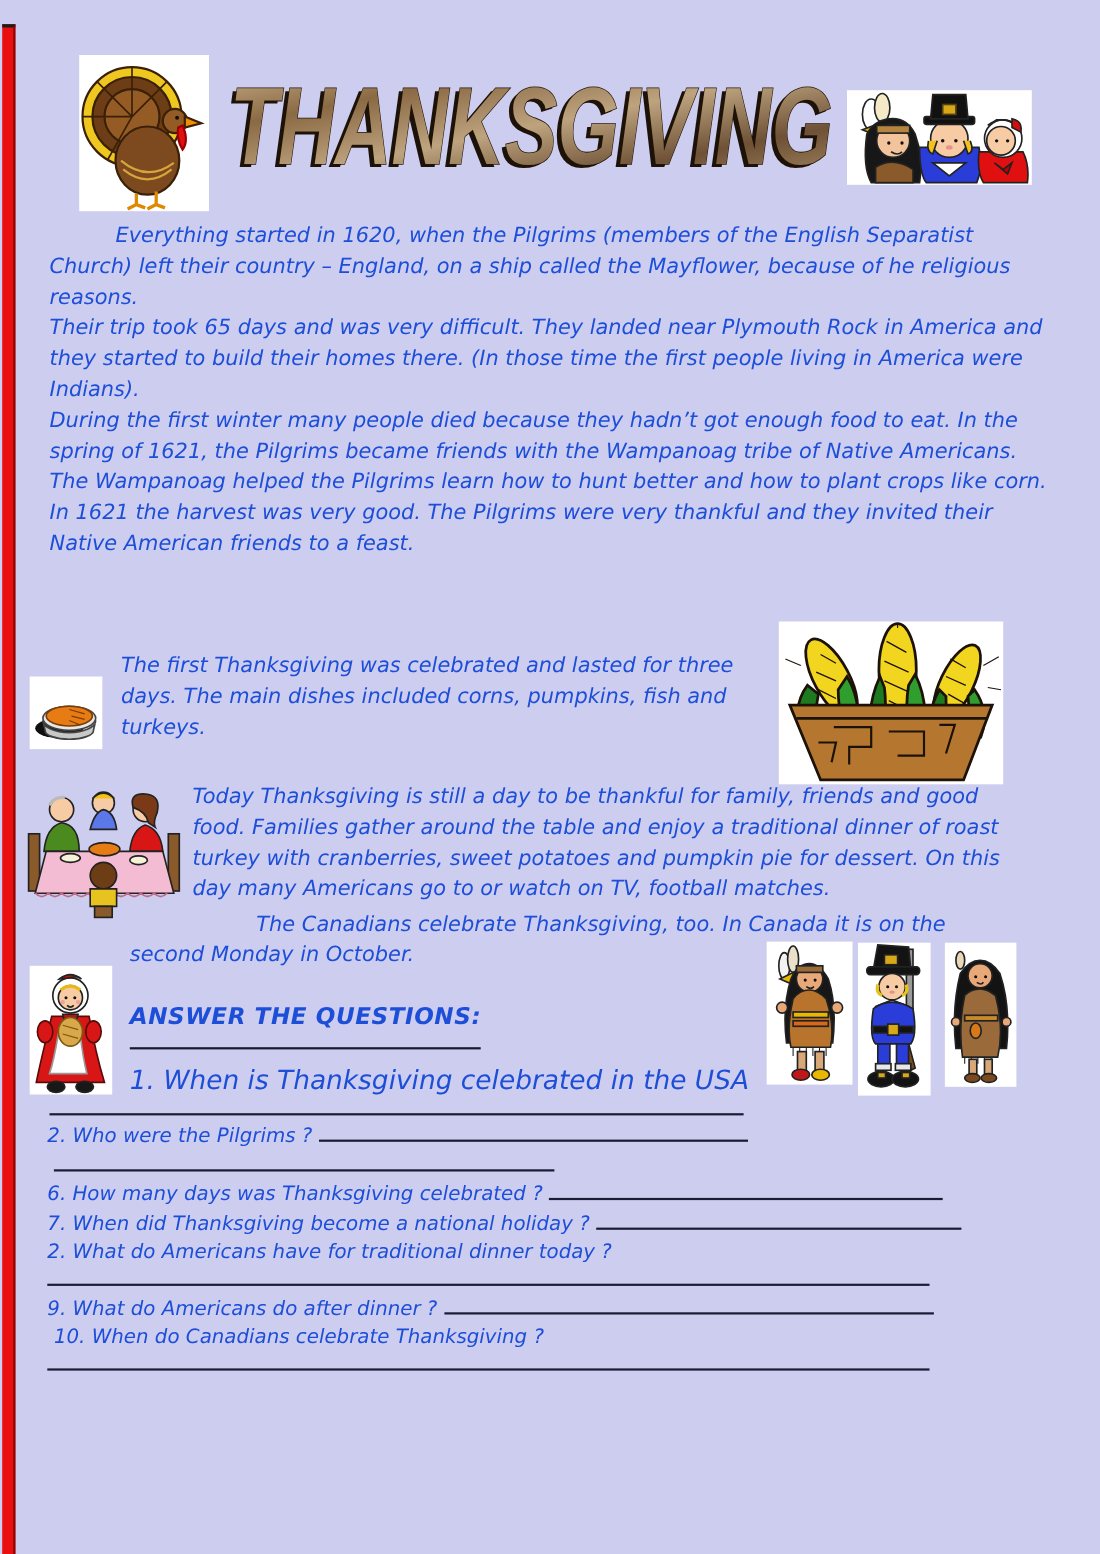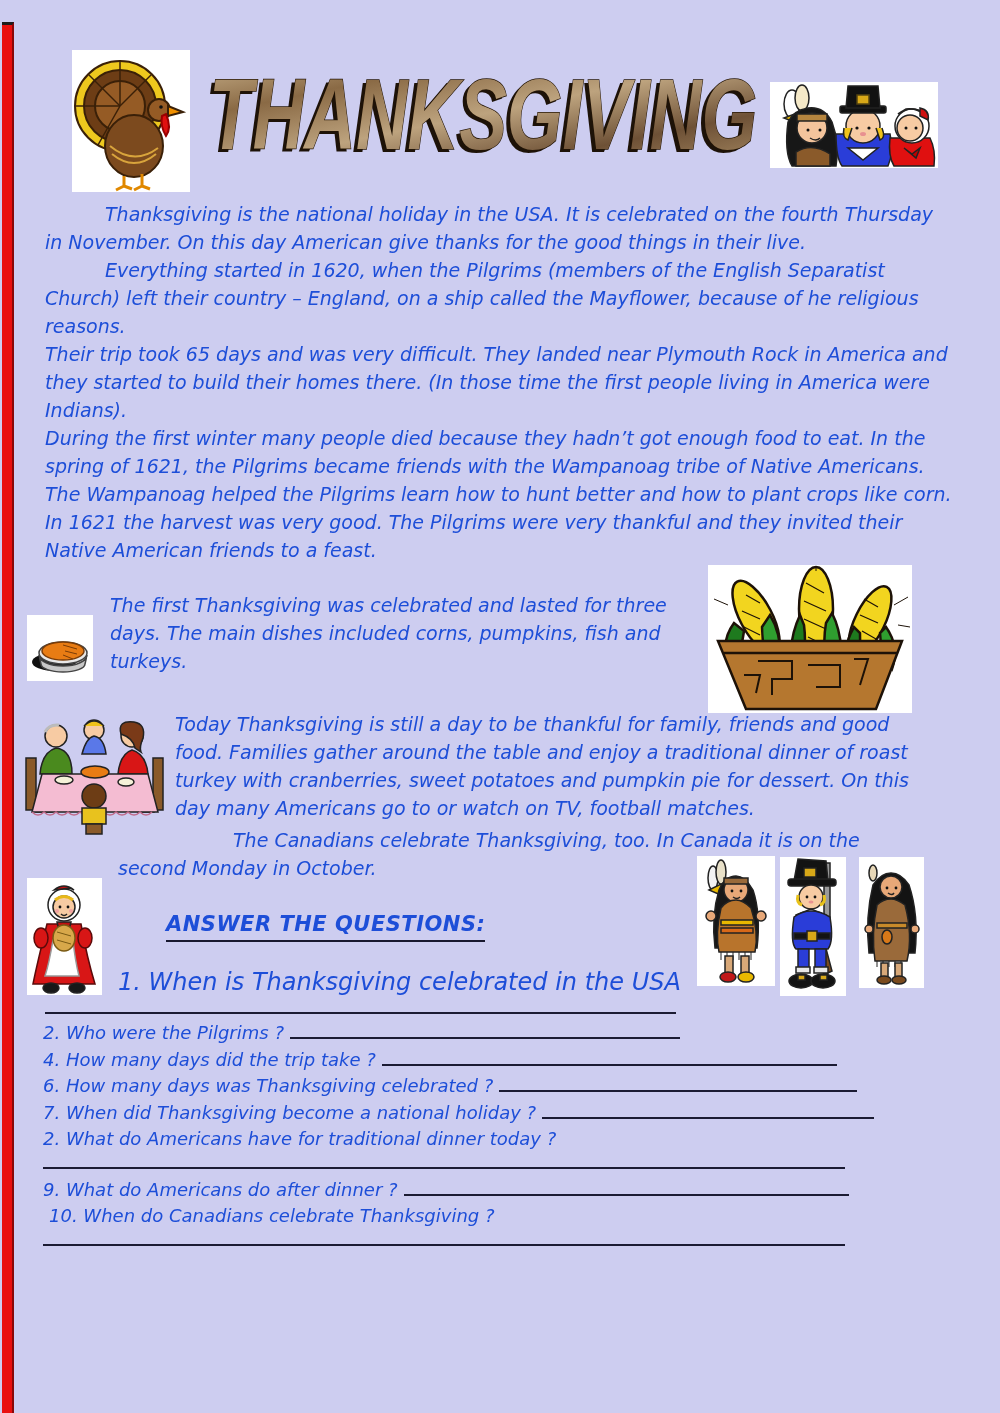--- a/index.html
+++ b/index.html
@@ -37,21 +37,21 @@
   .corn-box{left:708px; top:565px; width:204px; height:148px;}
   .family-box{left:22px; top:710px; width:145px; height:128px;}
   .pwoman-box{left:27px; top:878px; width:75px; height:117px;}
   .fig1-box{left:697px; top:856px; width:78px; height:130px;}
   .fig2-box{left:780px; top:857px; width:66px; height:139px;}
   .fig3-box{left:859px; top:857px; width:65px; height:131px;}
 
   .answer-heading{
     position:absolute; left:118px; top:912px;
     font-size:21px; font-weight:bold; letter-spacing:0.5px;
-    border-bottom:2px solid #18182f; padding-bottom:4px;margin-left:48px;
+    border-bottom:2px solid #18182f; padding-bottom:16px;
   }
   .q1{position:absolute; left:118px; top:968px; font-size:24px;}
   .q1line{position:absolute; left:45px; top:1012px; width:631px; height:0; border-bottom:2px solid #1b1b33;}
 
   .questions{position:absolute; left:43px; top:1020px; width:812px; font-size:18px;}
   .qrow{line-height:26.5px; white-space:nowrap;}
   .blank{display:inline-block; height:3px; border-bottom:2px solid #1b1b33; margin-left:6px; vertical-align:baseline;}
   .fullline{height:0; border-bottom:2px solid #1b1b33; width:802px; margin:14px 0 8px 0;}
   .pad-left{padding-left:6px;}
 </style>
@@ -139,21 +139,20 @@
         <path d="M128 32 Q140 22 154 32 Q148 26 136 27 Z" fill="#7a4a22"></path>
         <path d="M150 26 q10 2 8 12 l-8 -4 z" fill="#d01010"></path>
         <circle cx="136" cy="46" r="1.5" fill="#111" stroke="none"></circle>
         <circle cx="146" cy="46" r="1.5" fill="#111" stroke="none"></circle>
         <path d="M134 66 l8 6 l8 -6 l-4 10 z" fill="#c00000"></path>
       </g>
     </svg>
   </div>
 
   <div class="bodytext intro">
-    <p class="indent">Thanksgiving is the national holiday in the USA. It is celebrated on the fourth Thursday in November. On this day American give thanks for the good things in their live.</p>
     <p class="indent">Everything started in 1620, when the Pilgrims (members of the English Separatist Church) left their country – England, on a ship called the Mayflower, because of he religious reasons.</p>
     <p>Their trip took 65 days and was very difficult. They landed near Plymouth Rock in America and they started to build their homes there. (In those time the first people living in America were Indians).</p>
     <p>During the first winter many people died because they hadn’t got enough food to eat. In the spring of 1621, the Pilgrims became friends with the Wampanoag tribe of Native Americans. The Wampanoag helped the Pilgrims learn how to hunt better and how to plant crops like corn.</p>
     <p>In 1621 the harvest was very good. The Pilgrims were very thankful and they invited their Native American friends to a feast.</p>
   </div>
 
   <div class="imgbox pie-box">
     <svg viewBox="0 0 66 66">
       <ellipse cx="27" cy="47" rx="22" ry="9" fill="#101010"></ellipse>
       <g stroke="#444" stroke-width="1.5">
@@ -348,21 +347,21 @@
         <circle cx="56" cy="72" r="4" fill="#e8a878"></circle>
       </g>
     </svg>
   </div>
 
   <div class="questions">
     <div class="qrow">
       <span>2. Who were the Pilgrims ?</span><span class="blank" style="width:390px"></span>
     </div>
     <div class="qrow">
-      <span>4. How many days did the trip take ?</span><span class="blank" style="width:455px"></span>
+      <span class="blank" style="width:455px"></span>
     </div>
     <div class="qrow">
       <span>6. How many days was Thanksgiving celebrated ?</span><span class="blank" style="width:358px"></span>
     </div>
     <div class="qrow">
       <span>7. When did Thanksgiving become a national holiday ?</span><span class="blank" style="width:332px"></span>
     </div>
     <div class="qrow">
       <span>2. What do Americans have for traditional dinner today ?</span>
     </div>

